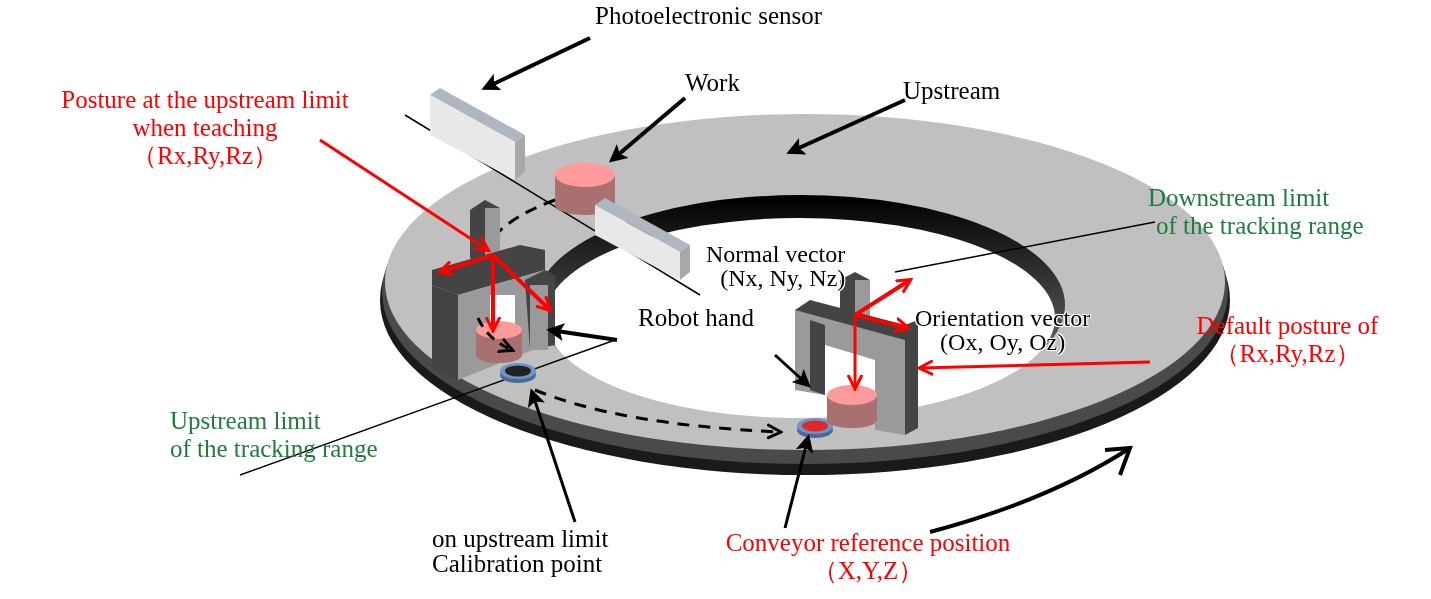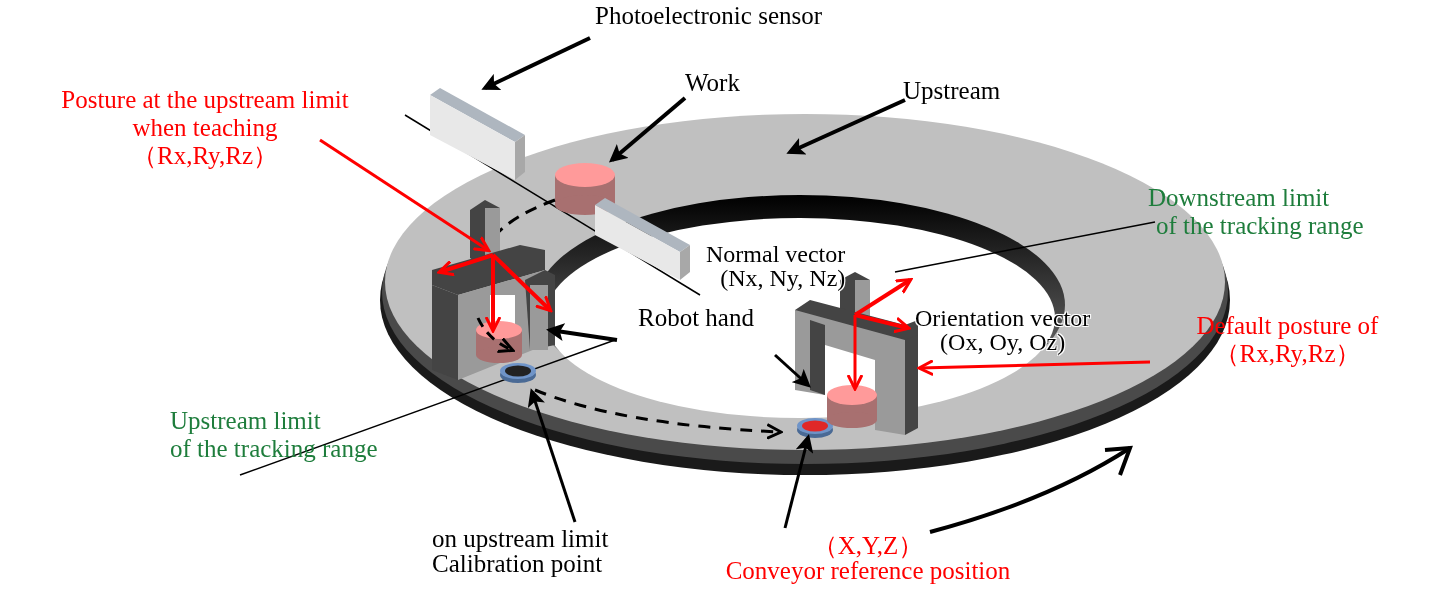--- a/index.html
+++ b/index.html
@@ -188,16 +188,16 @@
     <div>Upstream limit</div>
     <div style="margin-top:3px;">of the tracking range</div>
   </div>
 
   <div class="lbl black big" style="left:432px; top:523px;">
     <div style="margin-top:3px;">on upstream limit</div>
     <div>Calibration point</div>
   </div>
 
   <div class="lbl red big center" style="left:676px; top:530px; width:384px;">
+    <div>Conveyor reference position</div>
     <div style="margin-top:3px;">（X,Y,Z）</div>
-    <div>Conveyor reference position</div>
   </div>
 </div>
 
 </body></html>

